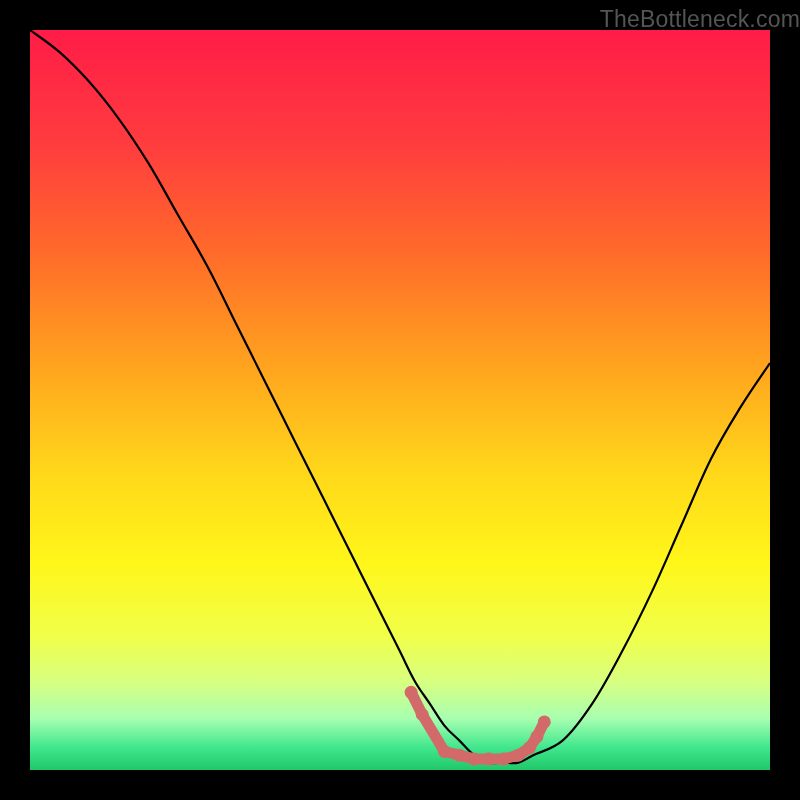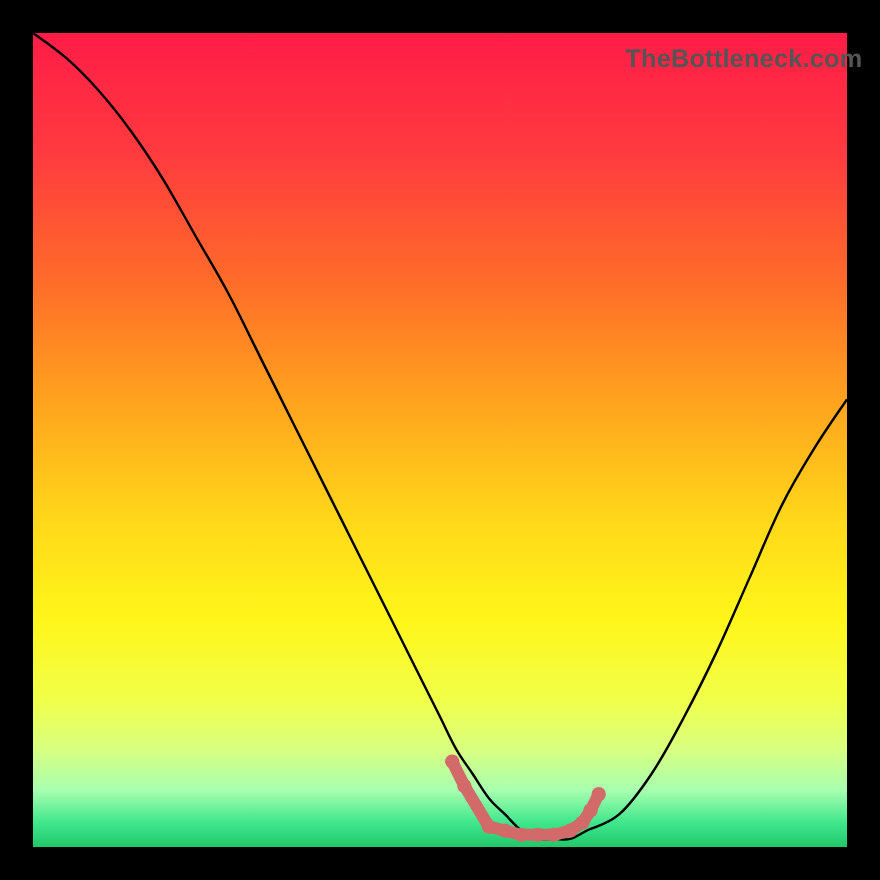--- a/index.html
+++ b/index.html
@@ -20,27 +20,26 @@
     position: absolute;
     left: 30px;
     top: 30px;
     width: 740px;
     height: 740px;
     overflow: hidden;
   }
   .watermark {
     position: absolute;
     top: 6px;
-    right: 16px;
+    right: 0;
     color: #555;
     font-size: 23px;
-    font-weight: 700;
+    font-weight: 400;
     letter-spacing: 0.2px;
     user-select: none;
-    margin-top: 34px;
   }
 </style>
 </head>
 <body>
 
 <div class="frame">
 
   <div class="plot">
     <svg width="740" height="740" viewBox="0 0 740 740" preserveAspectRatio="none">
       <defs>

